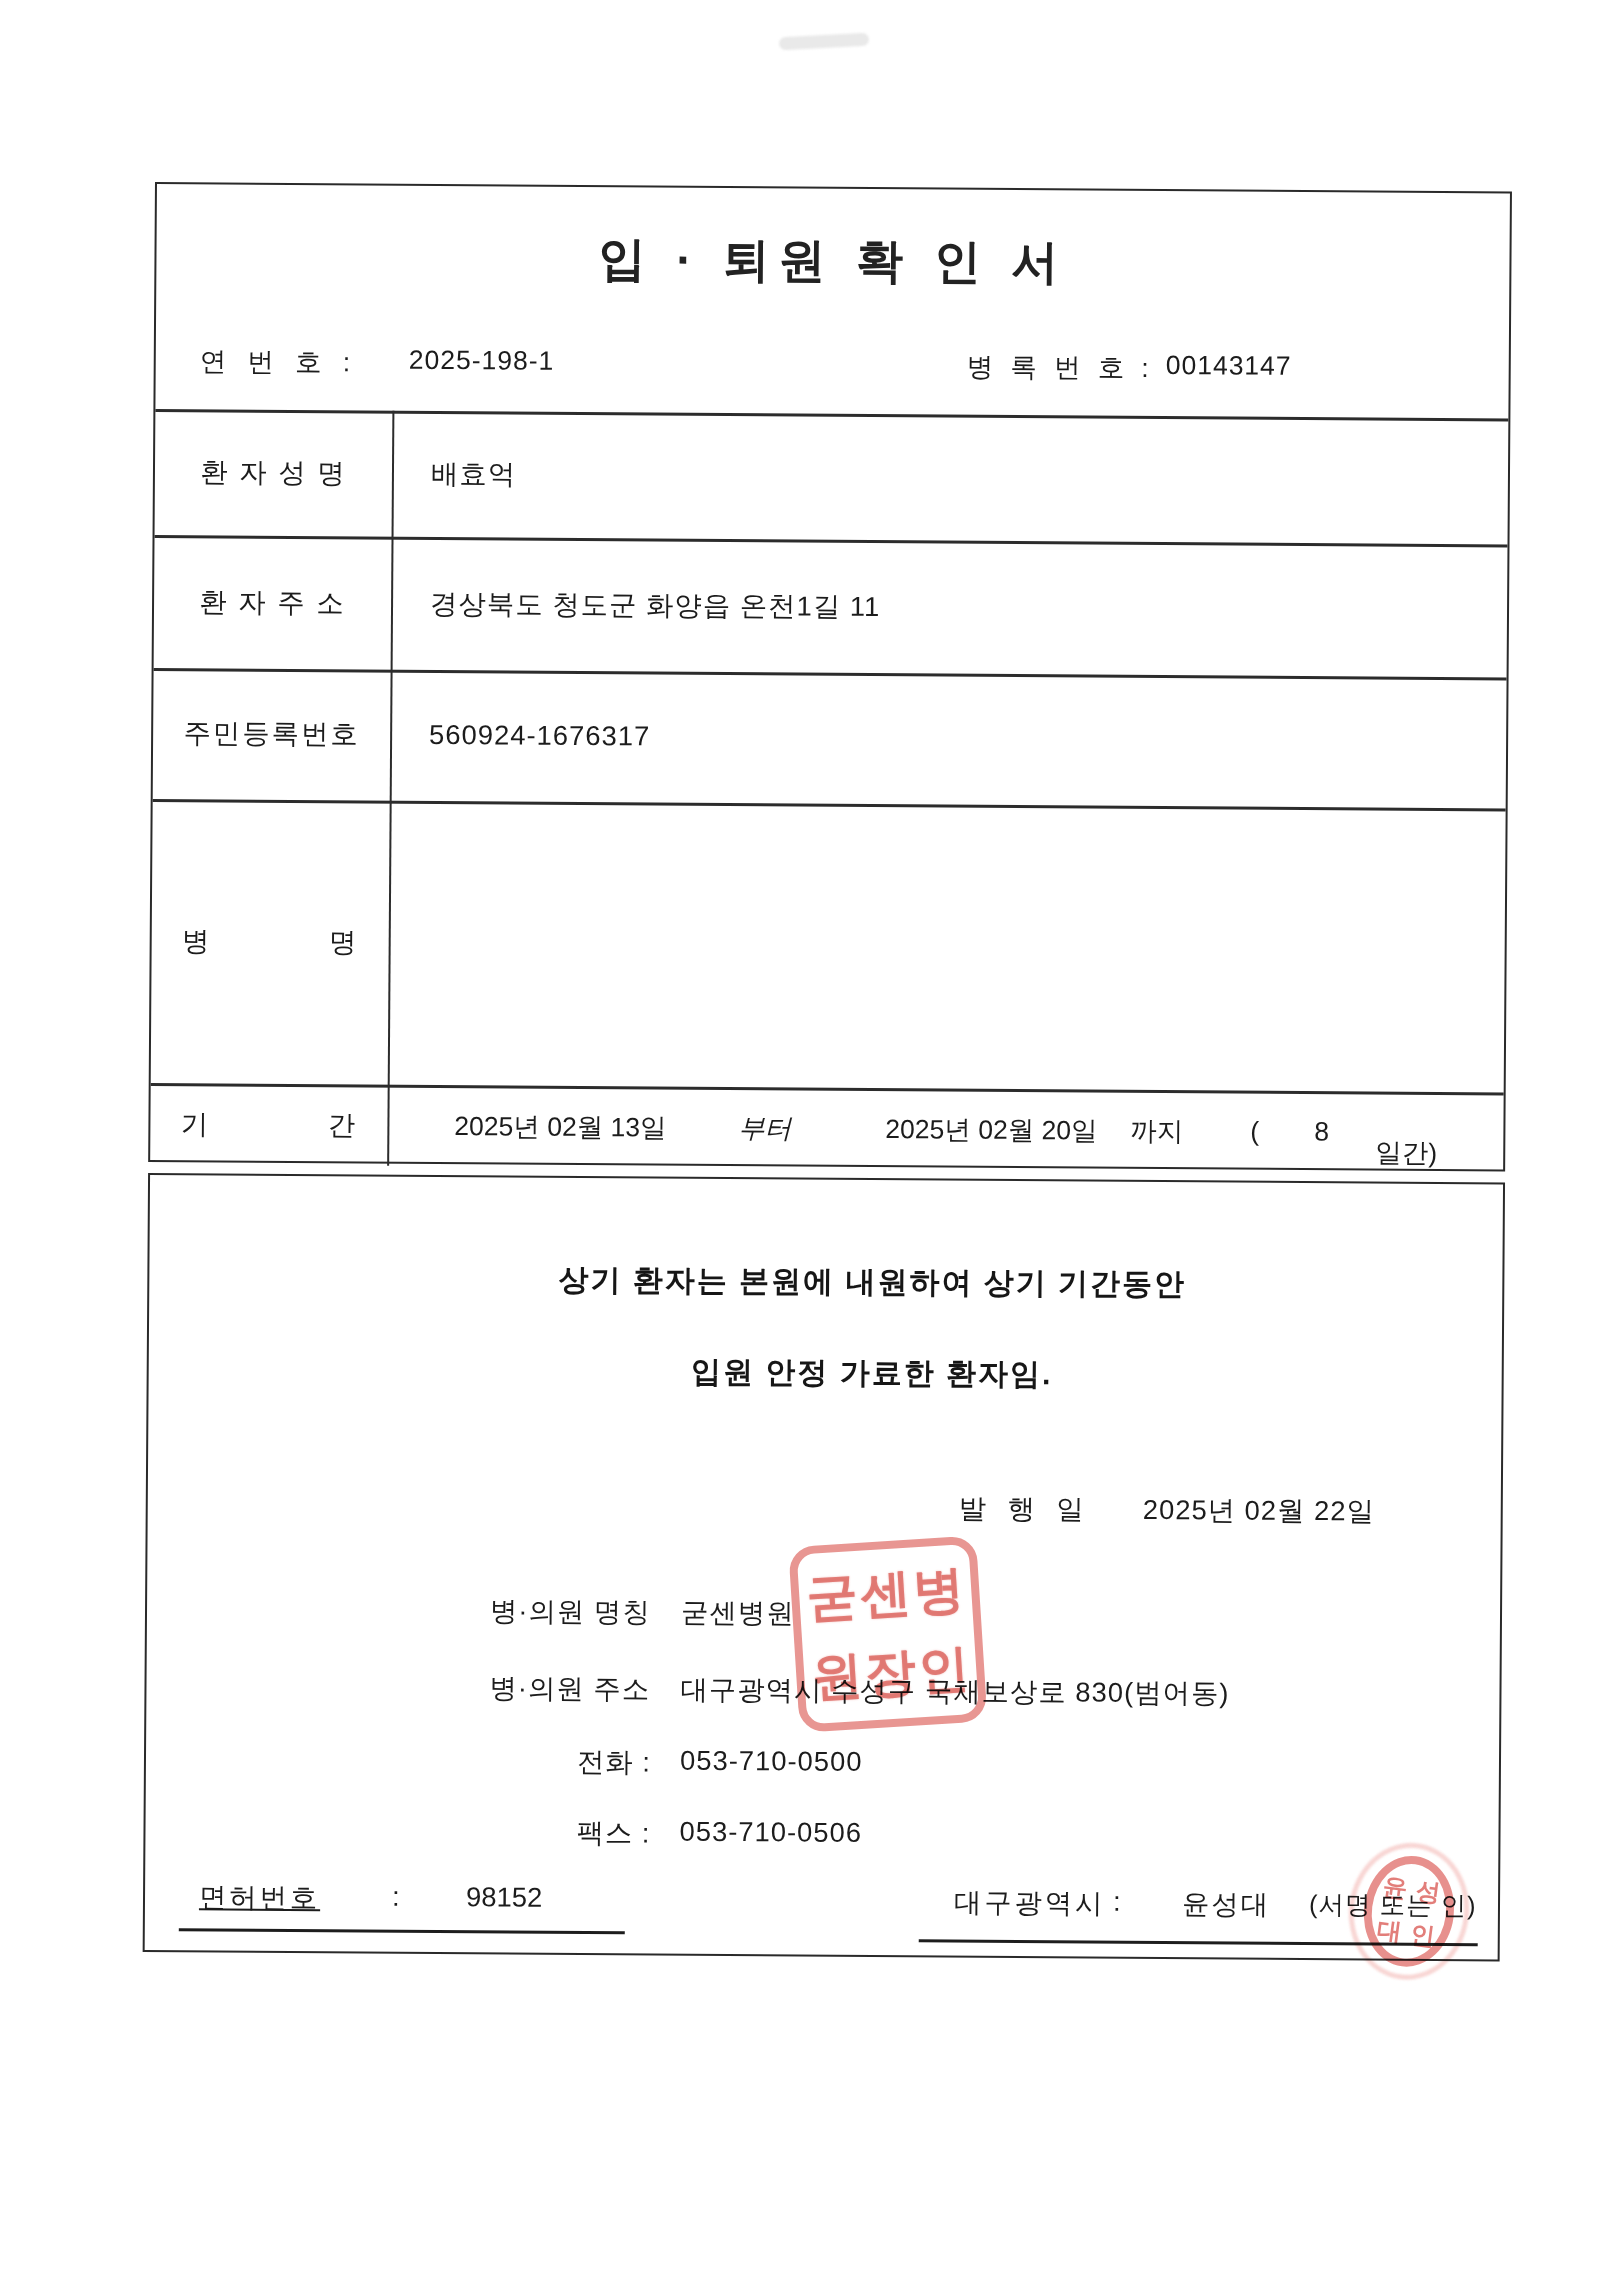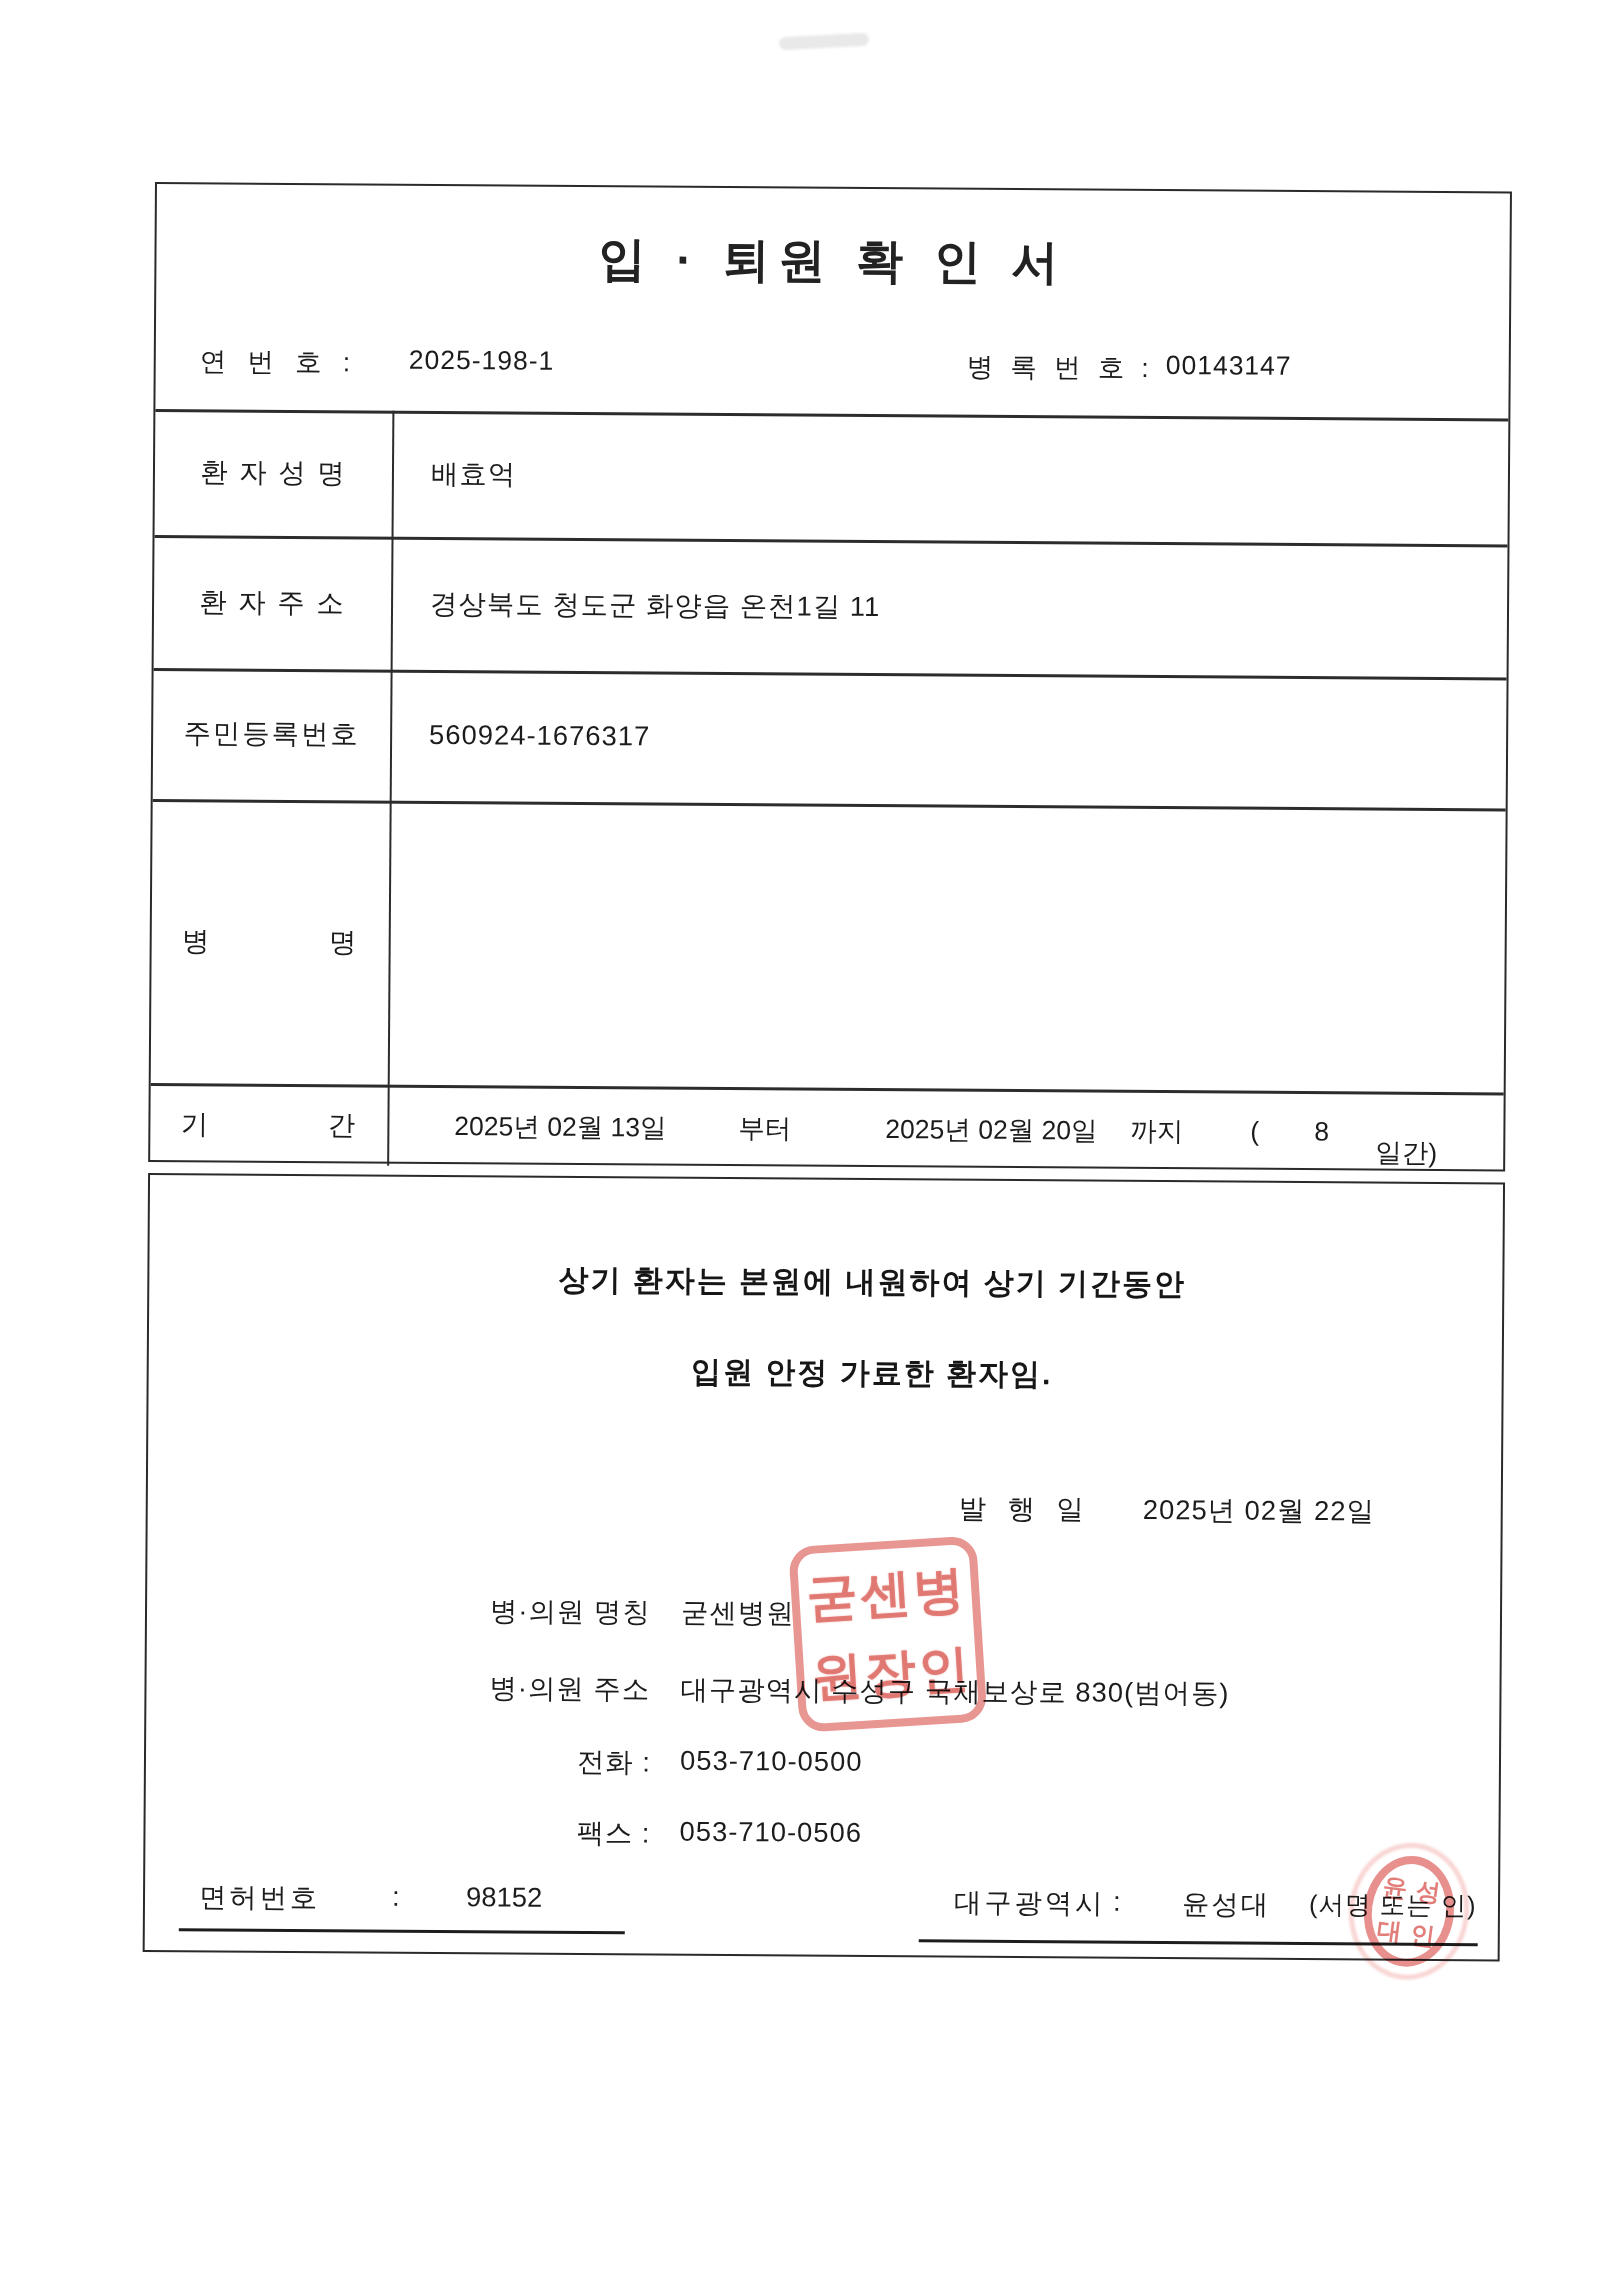--- a/index.html
+++ b/index.html
@@ -28,35 +28,35 @@
             display:flex;align-items:center;justify-content:center;
             font-size:27.4px;letter-spacing:2px;}
   .row .val{position:absolute;left:276px;top:0;height:100%;
             display:flex;align-items:center;font-size:27.4px;letter-spacing:1px;}
   .row-name{top:225px;height:125px;}
   .row-addr{top:351px;height:133px;}
   .row-rrn{top:484px;height:130px;}
   .row-disease{top:615px;height:284px;}
   .row-period{top:899px;height:81px;font-size:26.5px;}
   .row-period span{position:absolute;top:50%;transform:translateY(-50%);font-size:26.5px;}
-  .p-from{left:304px;} .p-fromw{left:588px;} .p-to{left:735px;}
+  .p-from{left:304px;} .p-fromw{left:588px;font-style:italic;} .p-to{left:735px;}
   .p-tow{left:980px;} .p-open{left:1100px;} .p-days{left:1164px;} .p-unit{left:1225px;margin-top:20px;}
   .stmt{position:absolute;left:0;width:100%;text-align:center;text-indent:93px;
         font-size:30px;font-weight:700;letter-spacing:2px;color:#161616;}
   .stmt1{top:82px;} .stmt2{top:173px;}
   .issue-row{position:absolute;top:310px;left:0;width:100%;font-size:27.4px;}
   .issue-label{position:absolute;left:811px;letter-spacing:6.9px;text-align:right;}
   .issue-value{position:absolute;left:995px;letter-spacing:1px;}
   .hosp-row{position:absolute;left:0;width:100%;font-size:27.4px;}
   .hosp-name{top:416px;} .hosp-addr{top:493px;} .hosp-tel{top:566px;} .hosp-fax{top:637px;}
   .hosp-label{position:absolute;left:343px;letter-spacing:1px;}
   .hosp-label-r{position:absolute;left:363px;width:142px;text-align:right;letter-spacing:1px;}
   .hosp-value{position:absolute;left:534px;letter-spacing:1px;}
   .footer-row{position:absolute;top:704px;left:0;width:100%;font-size:27.4px;}
-  .lic-label{position:absolute;left:54px;letter-spacing:2.9px;}
+  .lic-label{position:absolute;left:54px;letter-spacing:2.9px;text-decoration:underline;}
   .lic-colon{position:absolute;left:247px;}
   .lic-value{position:absolute;left:321px;}
   .doc-label{position:absolute;left:809px;letter-spacing:2.9px;}
   .doc-colon{position:absolute;left:968px;}
   .doc-value{position:absolute;left:1037px;letter-spacing:2px;text-align:center;}
   .sign-note{position:absolute;left:1164px;font-size:25.5px;letter-spacing:1px;}
   .uline{position:absolute;height:2.9px;background:#1d1d1d;}
   .uline-lic{left:34px;top:753px;width:446px;}
   .uline-doc{left:774px;top:759px;width:559px;}
   

